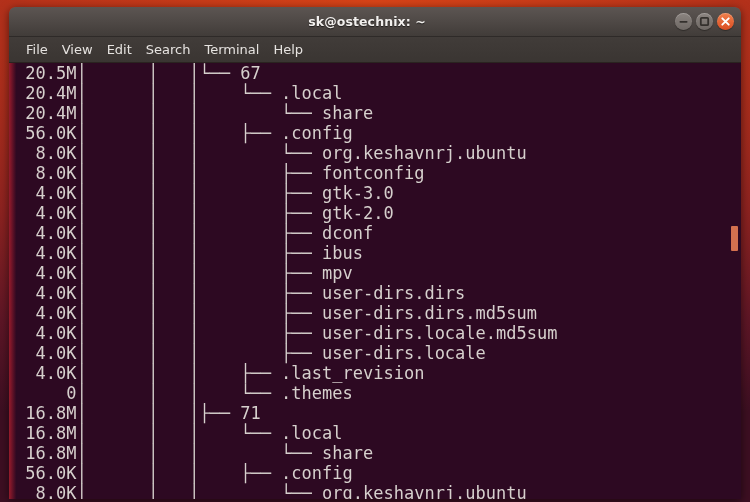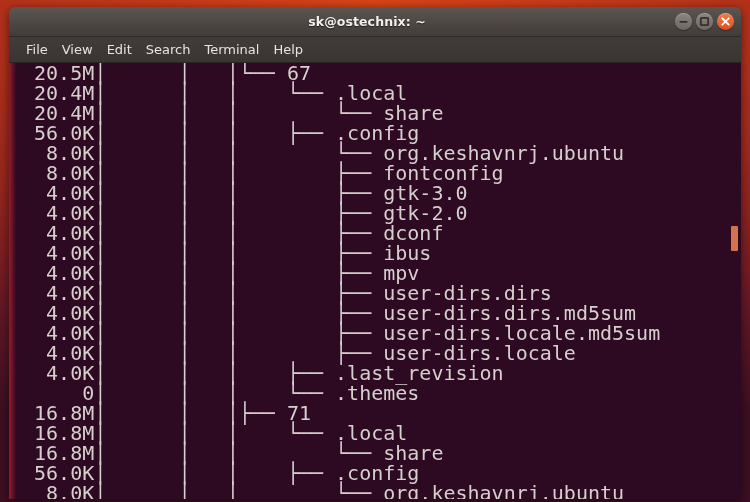--- a/index.html
+++ b/index.html
@@ -119,23 +119,23 @@
     top: 163px;
     width: 7px;
     height: 25px;
     background: #d4714f;
     border-radius: 1px;
   }
 
   #term-content {
     position: absolute;
     left: 0; top: 0;
-    padding-left: 13px;
+    padding-left: 6px;
     font-family: "DejaVu Sans Mono", monospace;
-    font-size: 20px;
+    font-size: 17px;
     line-height: 20px;
     color: #d6d0cd;
     white-space: pre;
     z-index: 2;
   }
   .trow { height: 20px; }
 </style>
 </head>
 <body>
 

